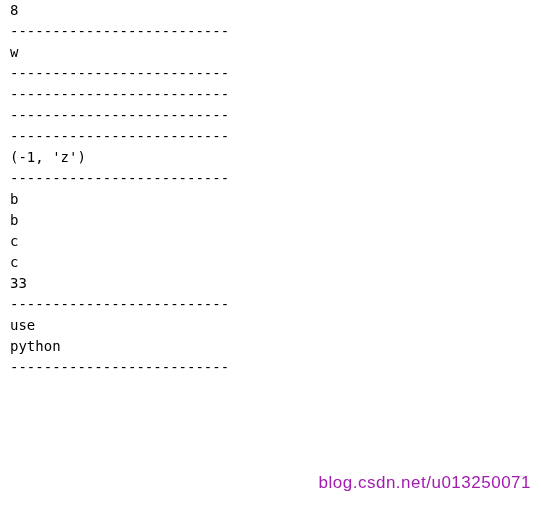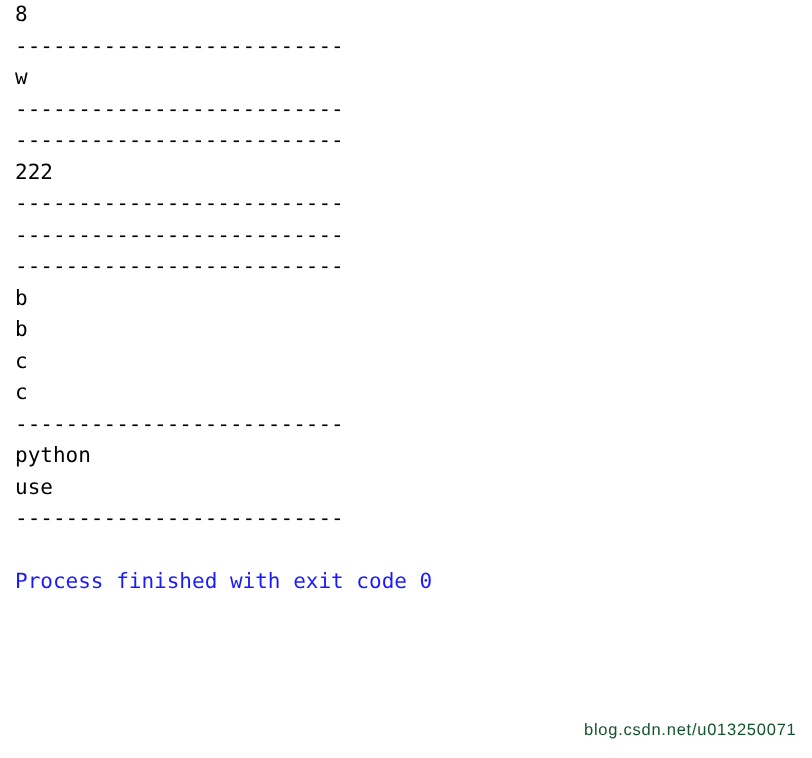--- a/index.html
+++ b/index.html
@@ -25,44 +25,44 @@
     .exit-message {
       color: #1a1aff;
       white-space: pre;
       font-family: 'Menlo', 'Monaco', 'Consolas', monospace;
       margin-top: 21px;
     }
     .watermark {
       position: absolute;
       bottom: 10px;
       right: 10px;
-      color: #14532d;
-      font-size: 11px;
+      color: #a21caf;
+      font-size: 17px;
       font-family: Arial, sans-serif;
       letter-spacing: 0.5px;
       margin-top: 32px;
     }
   </style>
 </head>
 <body>
 
 <div class="output-area">
   <div class="output-line">8</div>
   <div class="output-line">--------------------------</div>
   <div class="output-line">w</div>
   <div class="output-line">--------------------------</div>
   <div class="output-line">--------------------------</div>
-  <div class="output-line">222</div>
   <div class="output-line">--------------------------</div>
   <div class="output-line">--------------------------</div>
+  <div class="output-line">(-1, 'z')</div>
   <div class="output-line">--------------------------</div>
   <div class="output-line">b</div>
   <div class="output-line">b</div>
   <div class="output-line">c</div>
   <div class="output-line">c</div>
+  <div class="output-line">33</div>
   <div class="output-line">--------------------------</div>
+  <div class="output-line">use</div>
   <div class="output-line">python</div>
-  <div class="output-line">use</div>
   <div class="output-line">--------------------------</div>
-  <div class="exit-message">Process finished with exit code 0</div>
 </div>
 
 <div class="watermark">blog.csdn.net/u013250071</div>
 
 </body></html>

